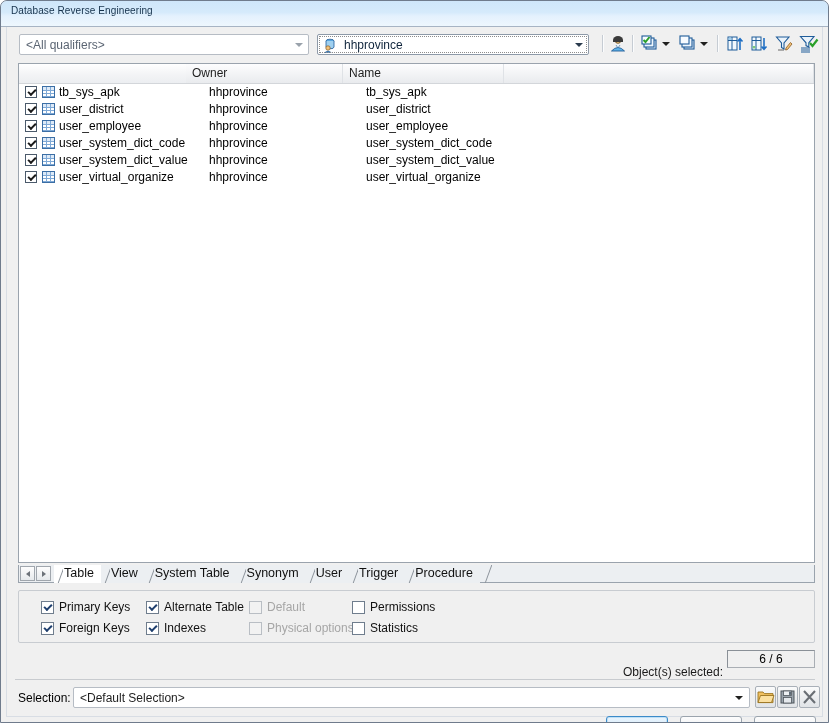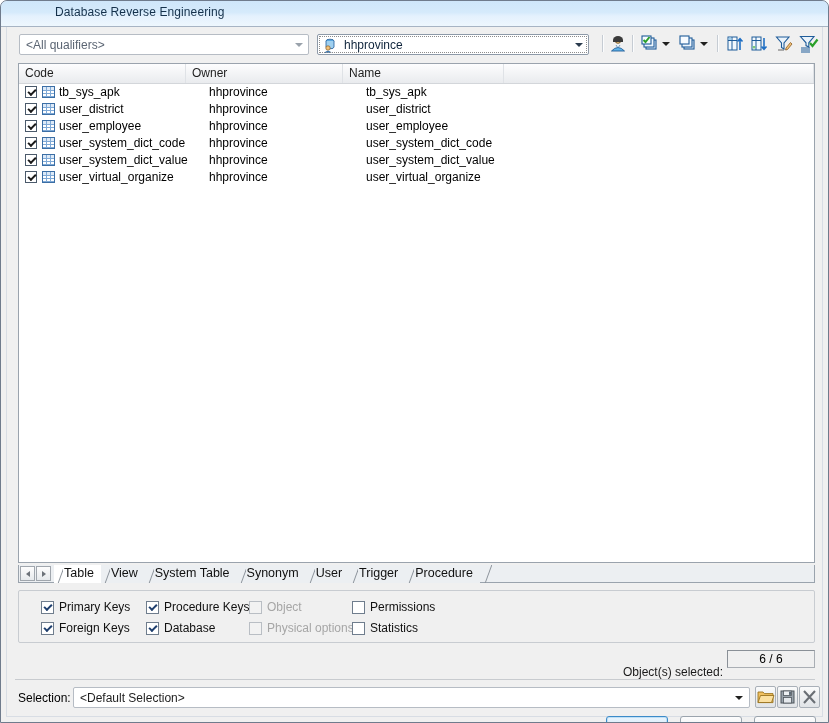--- a/index.html
+++ b/index.html
@@ -19,23 +19,22 @@
     background:linear-gradient(#dfeefb,#eef6fd 60%,#e9f2fb);
     overflow:hidden;
   }
   .titlebar{
     position:absolute;left:0;top:0;right:0;height:25px;
     background:linear-gradient(180deg,#cfe6fa 0%,#d5eafb 45%,#e4f1fd 60%,#eef7fe 100%);
     border-radius:6px 6px 0 0;
   }
   .title-text{
     position:absolute;left:10px;top:4px;
-    font-size:12px;color:#15314b;
+    font-size:10px;color:#15314b;
     letter-spacing:.1px;
-    margin-left:44px;
   }
   .client{
     position:absolute;left:0;top:25px;right:0;bottom:0;
     background:#f0f0f0;
     border-top:1px solid #a7b4c4;
     padding-left:30px;
   }
   
   .inner-frame{
     position:absolute;left:5px;top:0px;right:5px;bottom:5px;
@@ -335,21 +334,20 @@
           <path d="M11 9 l2.5 3 l5 -6.5" fill="none" stroke="#2aa02a" stroke-width="2.2"></path>
           <line x1="2" y1="14" x2="11" y2="14" stroke="#1f5c99" stroke-width="1.2"></line>
           <line x1="2" y1="16" x2="11" y2="16" stroke="#1f5c99" stroke-width="1.2"></line>
           <line x1="2" y1="18" x2="11" y2="18" stroke="#1f5c99" stroke-width="1.2"></line>
         </svg>
       </div>
     </div>
 
     <div class="list-wrap">
       <div class="list-head">
-        <div class="hcell" style="left:0;width:167px;">Code</div>
         <div class="hcell" style="left:167px;width:157px;">Owner</div>
         <div class="hcell" style="left:324px;width:161px;">Name</div>
         <div class="hcell" style="left:485px;right:0;"></div>
       </div>
       <div class="rows" id="list-rows">
           <div class="row">
             <span class="cb"></span>
             <span class="tbl-icon">
               <i class="r1"></i>
               <i class="h1"></i>
@@ -458,29 +456,29 @@
         <div class="opt" style="left: 22px; top: 9px;">
           <span class="box checked"></span>
           <span class="lbl">Primary Keys</span>
         </div>
         <div class="opt" style="left: 22px; top: 30px;">
           <span class="box checked"></span>
           <span class="lbl">Foreign Keys</span>
         </div>
         <div class="opt" style="left: 127px; top: 9px;">
           <span class="box checked"></span>
-          <span class="lbl">Procedure Keys</span>
+          <span class="lbl">Alternate Table</span>
         </div>
         <div class="opt" style="left: 127px; top: 30px;">
           <span class="box checked"></span>
-          <span class="lbl">Database</span>
+          <span class="lbl">Indexes</span>
         </div>
         <div class="opt disabled" style="left: 230px; top: 9px;">
           <span class="box"></span>
-          <span class="lbl">Object</span>
+          <span class="lbl">Default</span>
         </div>
         <div class="opt disabled" style="left: 230px; top: 30px;">
           <span class="box"></span>
           <span class="lbl">Physical options</span>
         </div>
         <div class="opt" style="left: 333px; top: 9px;">
           <span class="box"></span>
           <span class="lbl">Permissions</span>
         </div>
         <div class="opt" style="left: 333px; top: 30px;">

